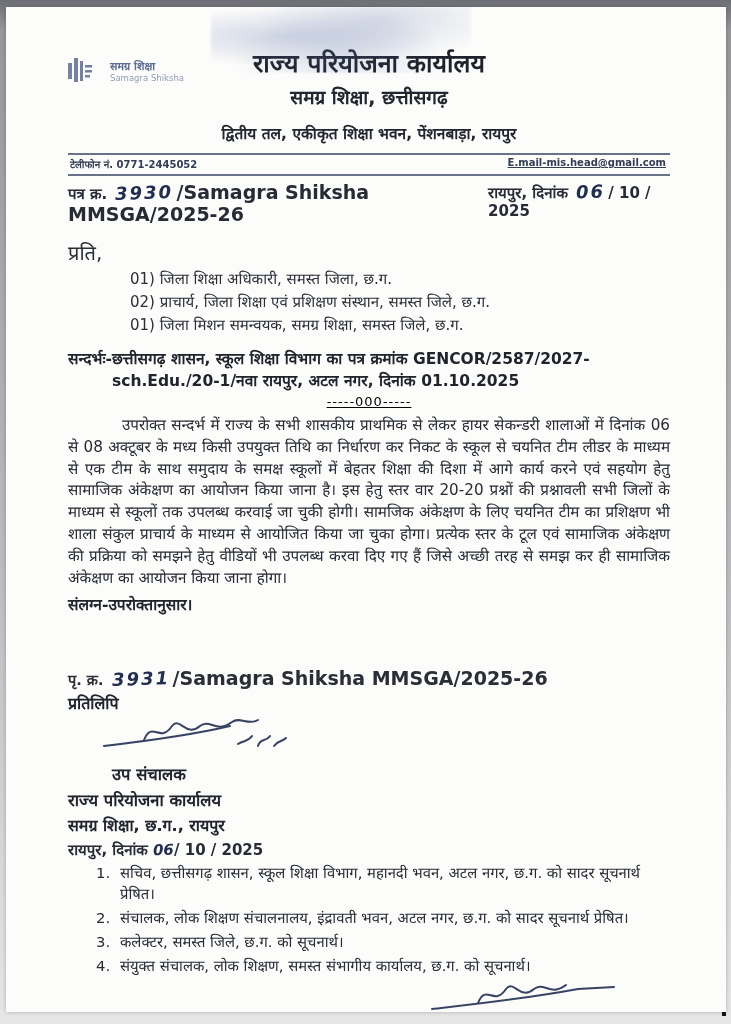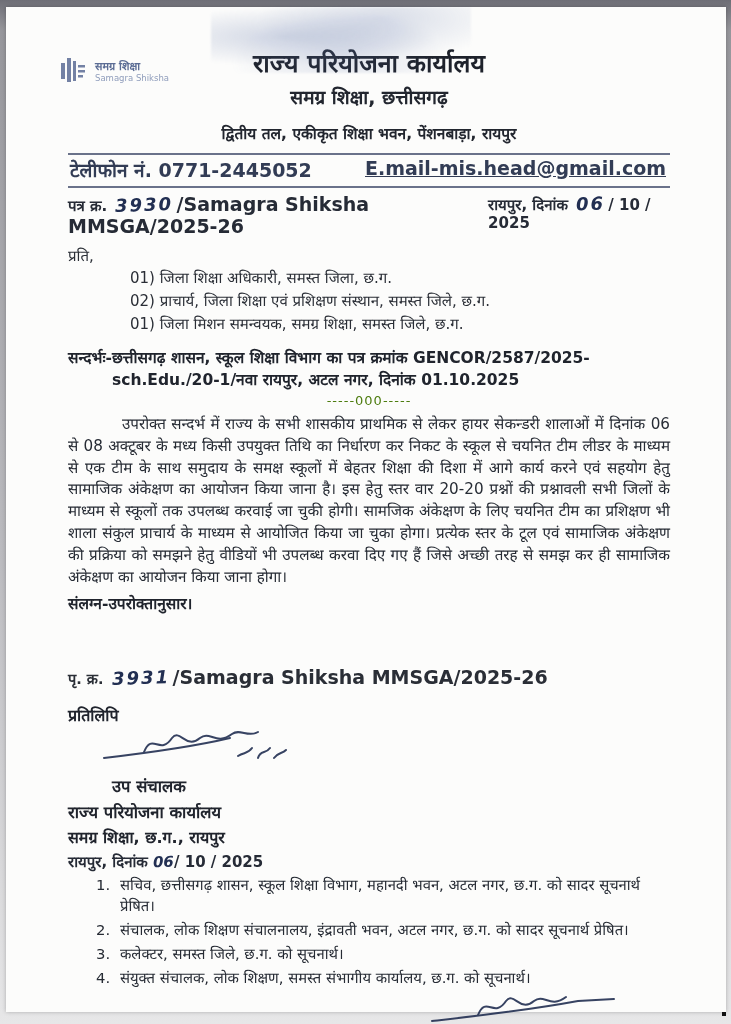--- a/index.html
+++ b/index.html
@@ -14,45 +14,45 @@
     padding:42px 56px 0 62px;
     box-shadow:0 0 4px rgba(0,0,0,.25);
   }
   .smudge{position:absolute;top:0;left:205px;width:260px;height:66px;pointer-events:none;
     background:
       radial-gradient(ellipse at 28% 45%, rgba(88,110,165,.26), transparent 58%),
       radial-gradient(ellipse at 66% 18%, rgba(88,110,165,.22), transparent 52%),
       radial-gradient(ellipse at 50% 82%, rgba(88,110,165,.16), transparent 60%);
     filter:blur(1px);}
   .corner-dot{position:absolute;right:5px;bottom:8px;width:4px;height:4px;background:#111;}
-  .logo{position:absolute;top:48px;left:53px;display:flex;gap:8px;align-items:center;opacity:.85;}
+  .logo{position:absolute;top:48px;left:60px;display:flex;gap:16px;align-items:center;opacity:.85;}
   .logo-text .l1{font-size:11px;font-weight:bold;color:#3f5383;line-height:12px;}
   .logo-text .l2{font-size:8.5px;color:#7c8cb0;line-height:10px;}
   .hd-title{text-align:center;font-size:25px;font-weight:bold;color:#1e222b;line-height:30px;}
   .hd-sub{text-align:center;font-size:19px;font-weight:bold;color:#22262f;margin-top:5px;}
   .hd-addr{text-align:center;font-size:15.5px;font-weight:bold;color:#22262f;margin-top:12px;}
   .contact-row{margin-top:9px;display:flex;justify-content:space-between;
     border-top:2px solid rgba(58,68,100,.75);border-bottom:2px solid rgba(58,68,100,.75);
-    padding:2px 4px 3px 2px;font-size:19px;font-weight:bold;color:#323c55;}
+    padding:2px 4px 3px 2px;font-size:10px;font-weight:bold;color:#323c55;}
   .contact-row .email{text-decoration:underline;text-align:right;}
   .ref-row{margin-top:5px;display:flex;justify-content:space-between;font-size:15px;font-weight:600;color:#262b36;}
   .hand{display:inline-block;font-style:italic;font-weight:bold;color:#222f52;transform:rotate(-2deg);}
   .hand-big{font-size:18px;letter-spacing:2px;padding:0 3px;}
   .latin{font-size:19px;}
-  .prati{font-size:15px;margin-top:8px;}
+  .prati{font-size:20px;margin-top:14px;}
   .recipients{padding-left:62px;font-size:15px;line-height:23px;margin-top:2px;}
   .subject{margin-top:12px;font-weight:bold;font-size:15.5px;line-height:21.5px;color:#20242d;}
   .subject .indent{padding-left:44px;}
-  .sep{text-align:center;font-size:13px;color:#4d7c0f;margin:2px 0 0;letter-spacing:1px;}
+  .sep{text-align:center;font-size:13px;color:#000000;margin:2px 0 0;letter-spacing:1px;text-decoration:underline;}
   .para{font-size:15.2px;line-height:21.8px;text-align:justify;text-indent:54px;margin-top:6px;color:#262b34;}
   .mid-row{display:flex;justify-content:space-between;align-items:flex-start;margin-top:4px;flex-direction:column;}
   .mid-left{width:330px;}
   .enclosure{font-weight:bold;font-size:15.5px;color:#20242d;}
   .endorse{margin-top:52px;font-size:14.5px;font-weight:600;white-space:nowrap;}
-  .copy-label{font-weight:bold;font-size:16px;margin-top:16px;color:#20242d;}
+  .copy-label{font-weight:bold;font-size:16px;margin-top:3px;color:#20242d;}
   .sig{width:272px;text-align:left;}
   .sig .scribble{margin-left:30px;}
   .sig .desig{font-size:16.5px;font-weight:bold;padding-left:44px;color:#20242d;}
   .sig .office{font-size:16.5px;font-weight:bold;margin-top:3px;color:#20242d;}
   .sig .org{font-size:16px;font-weight:bold;margin-top:3px;color:#20242d;}
   .sig .pdate{font-size:15px;font-weight:600;margin-top:3px;color:#262b36;}
   .copies{padding-left:28px;margin-top:3px;}
   .copy-item{display:flex;font-size:14.8px;line-height:21px;margin-bottom:3px;color:#262b34;}
   .copy-item .num{width:24px;flex:none;}
   .copy-item .txt{flex:1;}
@@ -106,21 +106,21 @@
     </div>
 
     <div class="prati">प्रति,</div>
     <div class="recipients">
       <div>01) जिला शिक्षा अधिकारी, समस्त जिला, छ.ग.</div>
       <div>02) प्राचार्य, जिला शिक्षा एवं प्रशिक्षण संस्थान, समस्त जिले, छ.ग.</div>
       <div>01) जिला मिशन समन्वयक, समग्र शिक्षा, समस्त जिले, छ.ग.</div>
     </div>
 
     <div class="subject">
-      <div>सन्दर्भः-छत्तीसगढ़ शासन, स्कूल शिक्षा विभाग का पत्र क्रमांक GENCOR/2587/2025-</div>
+      <div>सन्दर्भः-छत्तीसगढ़ शासन, स्कूल शिक्षा विभाग का पत्र क्रमांक GENCOR/2587/2027-</div>
       <div class="indent">sch.Edu./20-1/नवा रायपुर, अटल नगर, दिनांक 01.10.2025</div>
     </div>
     <div class="sep">-----000-----</div>
 
     <div class="para">उपरोक्त सन्दर्भ में राज्य के सभी शासकीय प्राथमिक से लेकर हायर सेकन्डरी शालाओं में दिनांक 06 से 08 अक्टूबर के मध्य किसी उपयुक्त तिथि का निर्धारण कर निकट के स्कूल से चयनित टीम लीडर के माध्यम से एक टीम के साथ समुदाय के समक्ष स्कूलों में बेहतर शिक्षा की दिशा में आगे कार्य करने एवं सहयोग हेतु सामाजिक अंकेक्षण का आयोजन किया जाना है। इस हेतु स्तर वार 20-20 प्रश्नों की प्रश्नावली सभी जिलों के माध्यम से स्कूलों तक उपलब्ध करवाई जा चुकी होगी। सामजिक अंकेक्षण के लिए चयनित टीम का प्रशिक्षण भी शाला संकुल प्राचार्य के माध्यम से आयोजित किया जा चुका होगा। प्रत्येक स्तर के टूल एवं सामाजिक अंकेक्षण की प्रक्रिया को समझने हेतु वीडियों भी उपलब्ध करवा दिए गए हैं जिसे अच्छी तरह से समझ कर ही सामाजिक अंकेक्षण का आयोजन किया जाना होगा।</div>
 
     <div class="mid-row">
       <div class="mid-left">
         <div class="enclosure">संलग्न-उपरोक्तानुसार।</div>
         <div class="endorse">

